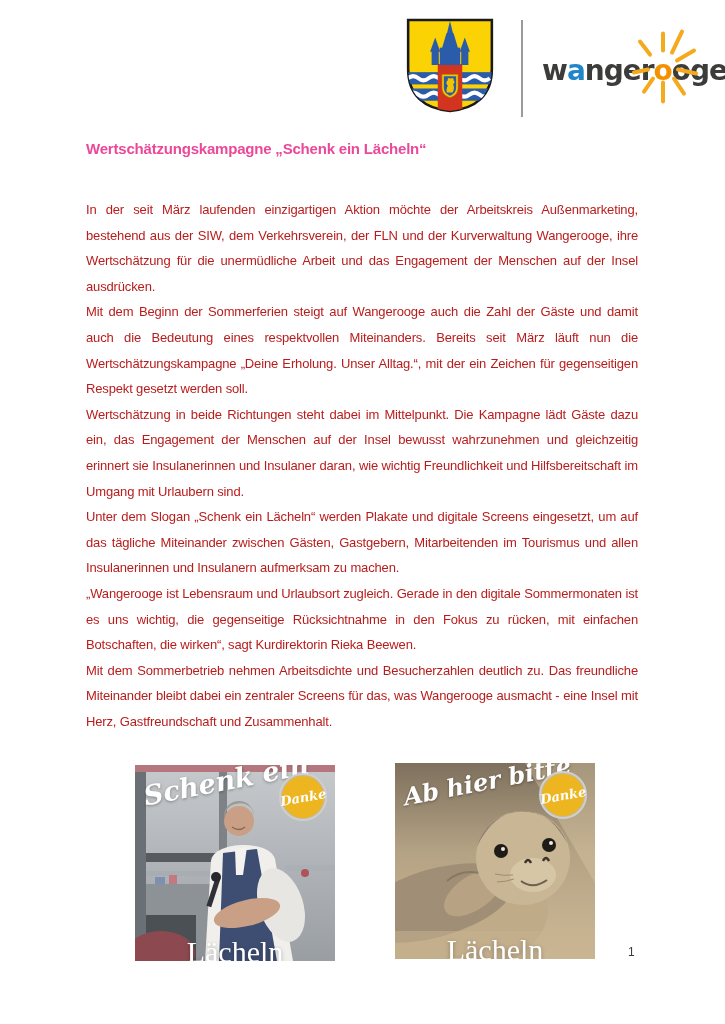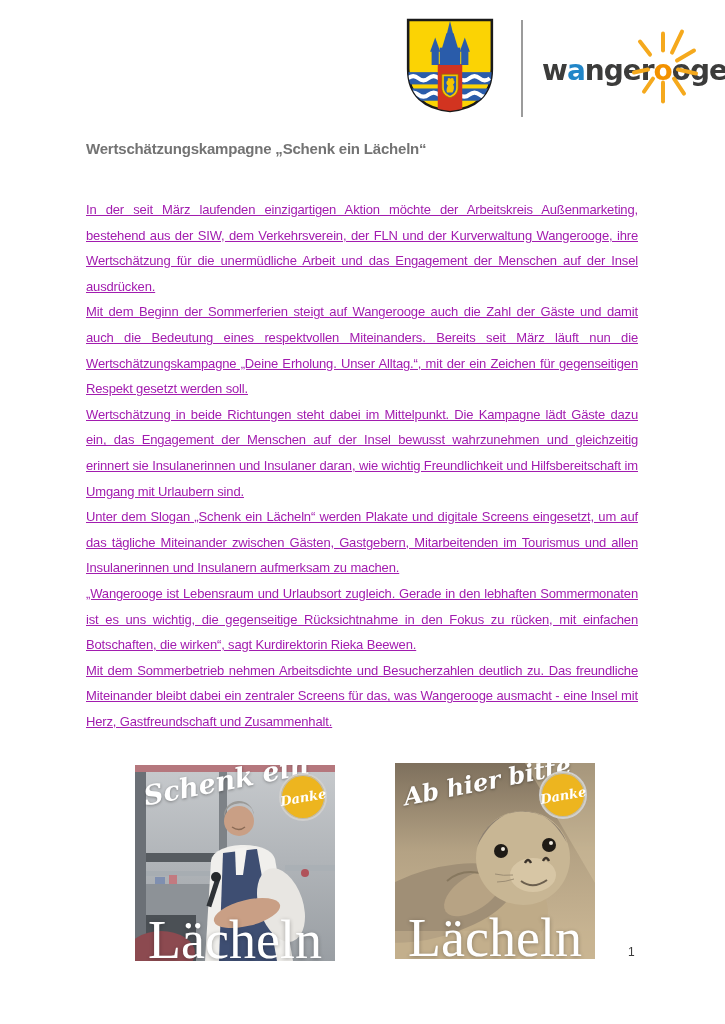--- a/index.html
+++ b/index.html
@@ -11,37 +11,37 @@
   .header-divider{position:absolute;left:521px;top:20px;width:1.5px;height:97px;background:#9b9b9b;}
   .logo{position:absolute;left:542px;top:50px;height:40px;display:flex;align-items:center;
         font-family:"DejaVu Sans",sans-serif;font-weight:bold;font-size:28px;letter-spacing:-1px;
         color:#3c3c3b;white-space:nowrap;}
   .logo .l-blue{color:#2186c8;}
   .logo .sun-o{position:relative;color:#f39200;}
   .sun-o svg{position:absolute;left:50%;top:50%;transform:translate(-50%,-54%);pointer-events:none;overflow:visible;}
 
   
   .doc-title{position:absolute;left:86px;top:140px;width:552px;font-size:15px;font-weight:bold;
-             letter-spacing:-0.2px;color:#737373;}
+             letter-spacing:-0.2px;color:#ec4899;}
   .doc-body{position:absolute;left:86px;top:197px;width:552px;text-align:justify;
-            font-size:13px;line-height:25.6px;letter-spacing:-0.15px;color:#a21caf;text-decoration:underline;}
+            font-size:13px;line-height:25.6px;letter-spacing:-0.15px;color:#b91c1c;}
   .doc-body p{margin:0;}
   .page-number{position:absolute;left:628px;top:945px;font-size:12px;color:#3a3a3a;}
 
   
   .poster{position:absolute;width:200px;height:196px;overflow:hidden;}
   .poster-driver{left:135px;top:765px;}
   .poster-seal{left:395px;top:763px;}
   .poster svg.scene{position:absolute;left:0;top:0;}
   .script-top{position:absolute;left:6px;top:16px;transform:rotate(-11deg);transform-origin:left top;
               font-family:"DejaVu Serif",serif;font-style:italic;font-weight:bold;color:#ffffff;
               font-size:27px;white-space:nowrap;text-shadow:0 1px 3px rgba(0,0,0,.35);}
   .poster-seal .script-top{font-size:24px;top:20px;}
   .poster-main{position:absolute;left:0;right:0;bottom:-6px;text-align:center;
-               font-family:"Liberation Serif",serif;color:#ffffff;font-size:54px;
+               font-family:"Liberation Serif",serif;color:#ffffff;font-size:30px;
                text-shadow:0 1px 4px rgba(0,0,0,.3);line-height:1;}
   .badge{position:absolute;top:8px;right:8px;width:44px;height:44px;border-radius:50%;
          background:#edb51f;border:2px solid #cfcfcf;box-shadow:0 0 0 1px #b9b9b9 inset;
          display:flex;align-items:center;justify-content:center;}
   .badge span{font-family:"DejaVu Serif",serif;font-style:italic;font-weight:bold;color:#ffffff;
               font-size:13px;transform:rotate(-10deg);}
 </style>
 </head>
 <body>
 
@@ -103,21 +103,21 @@
       <span>oge</span>
   </div>
 
   <div class="doc-title">Wertschätzungskampagne „Schenk ein Lächeln“</div>
 
   <div class="doc-body">
     <p>In der seit März laufenden einzigartigen Aktion möchte der Arbeitskreis Außenmarketing, bestehend aus der SIW, dem Verkehrsverein, der FLN und der Kurverwaltung Wangerooge, ihre Wertschätzung für die unermüdliche Arbeit und das Engagement der Menschen auf der Insel ausdrücken.</p>
     <p>Mit dem Beginn der Sommerferien steigt auf Wangerooge auch die Zahl der Gäste und damit auch die Bedeutung eines respektvollen Miteinanders. Bereits seit März läuft nun die Wertschätzungskampagne „Deine Erholung. Unser Alltag.“, mit der ein Zeichen für gegenseitigen Respekt gesetzt werden soll.</p>
     <p>Wertschätzung in beide Richtungen steht dabei im Mittelpunkt. Die Kampagne lädt Gäste dazu ein, das Engagement der Menschen auf der Insel bewusst wahrzunehmen und gleichzeitig erinnert sie Insulanerinnen und Insulaner daran, wie wichtig Freundlichkeit und Hilfsbereitschaft im Umgang mit Urlaubern sind.</p>
     <p>Unter dem Slogan „Schenk ein Lächeln“ werden Plakate und digitale Screens eingesetzt, um auf das tägliche Miteinander zwischen Gästen, Gastgebern, Mitarbeitenden im Tourismus und allen Insulanerinnen und Insulanern aufmerksam zu machen.</p>
-    <p>„Wangerooge ist Lebensraum und Urlaubsort zugleich. Gerade in den lebhaften Sommermonaten ist es uns wichtig, die gegenseitige Rücksichtnahme in den Fokus zu rücken, mit einfachen Botschaften, die wirken“, sagt Kurdirektorin Rieka Beewen.</p>
+    <p>„Wangerooge ist Lebensraum und Urlaubsort zugleich. Gerade in den digitale Sommermonaten ist es uns wichtig, die gegenseitige Rücksichtnahme in den Fokus zu rücken, mit einfachen Botschaften, die wirken“, sagt Kurdirektorin Rieka Beewen.</p>
     <p>Mit dem Sommerbetrieb nehmen Arbeitsdichte und Besucherzahlen deutlich zu. Das freundliche Miteinander bleibt dabei ein zentraler Screens für das, was Wangerooge ausmacht - eine Insel mit Herz, Gastfreundschaft und Zusammenhalt.</p>
   </div>
 
   <div class="poster poster-driver">
     <svg class="scene" width="200" height="196" viewBox="0 0 200 196">
       <defs>
         <linearGradient id="sky1" x1="0" y1="0" x2="0" y2="1">
           <stop offset="0" stop-color="#c7cacd"></stop>
             <stop offset="1" stop-color="#999ea3"></stop>
         </linearGradient>

